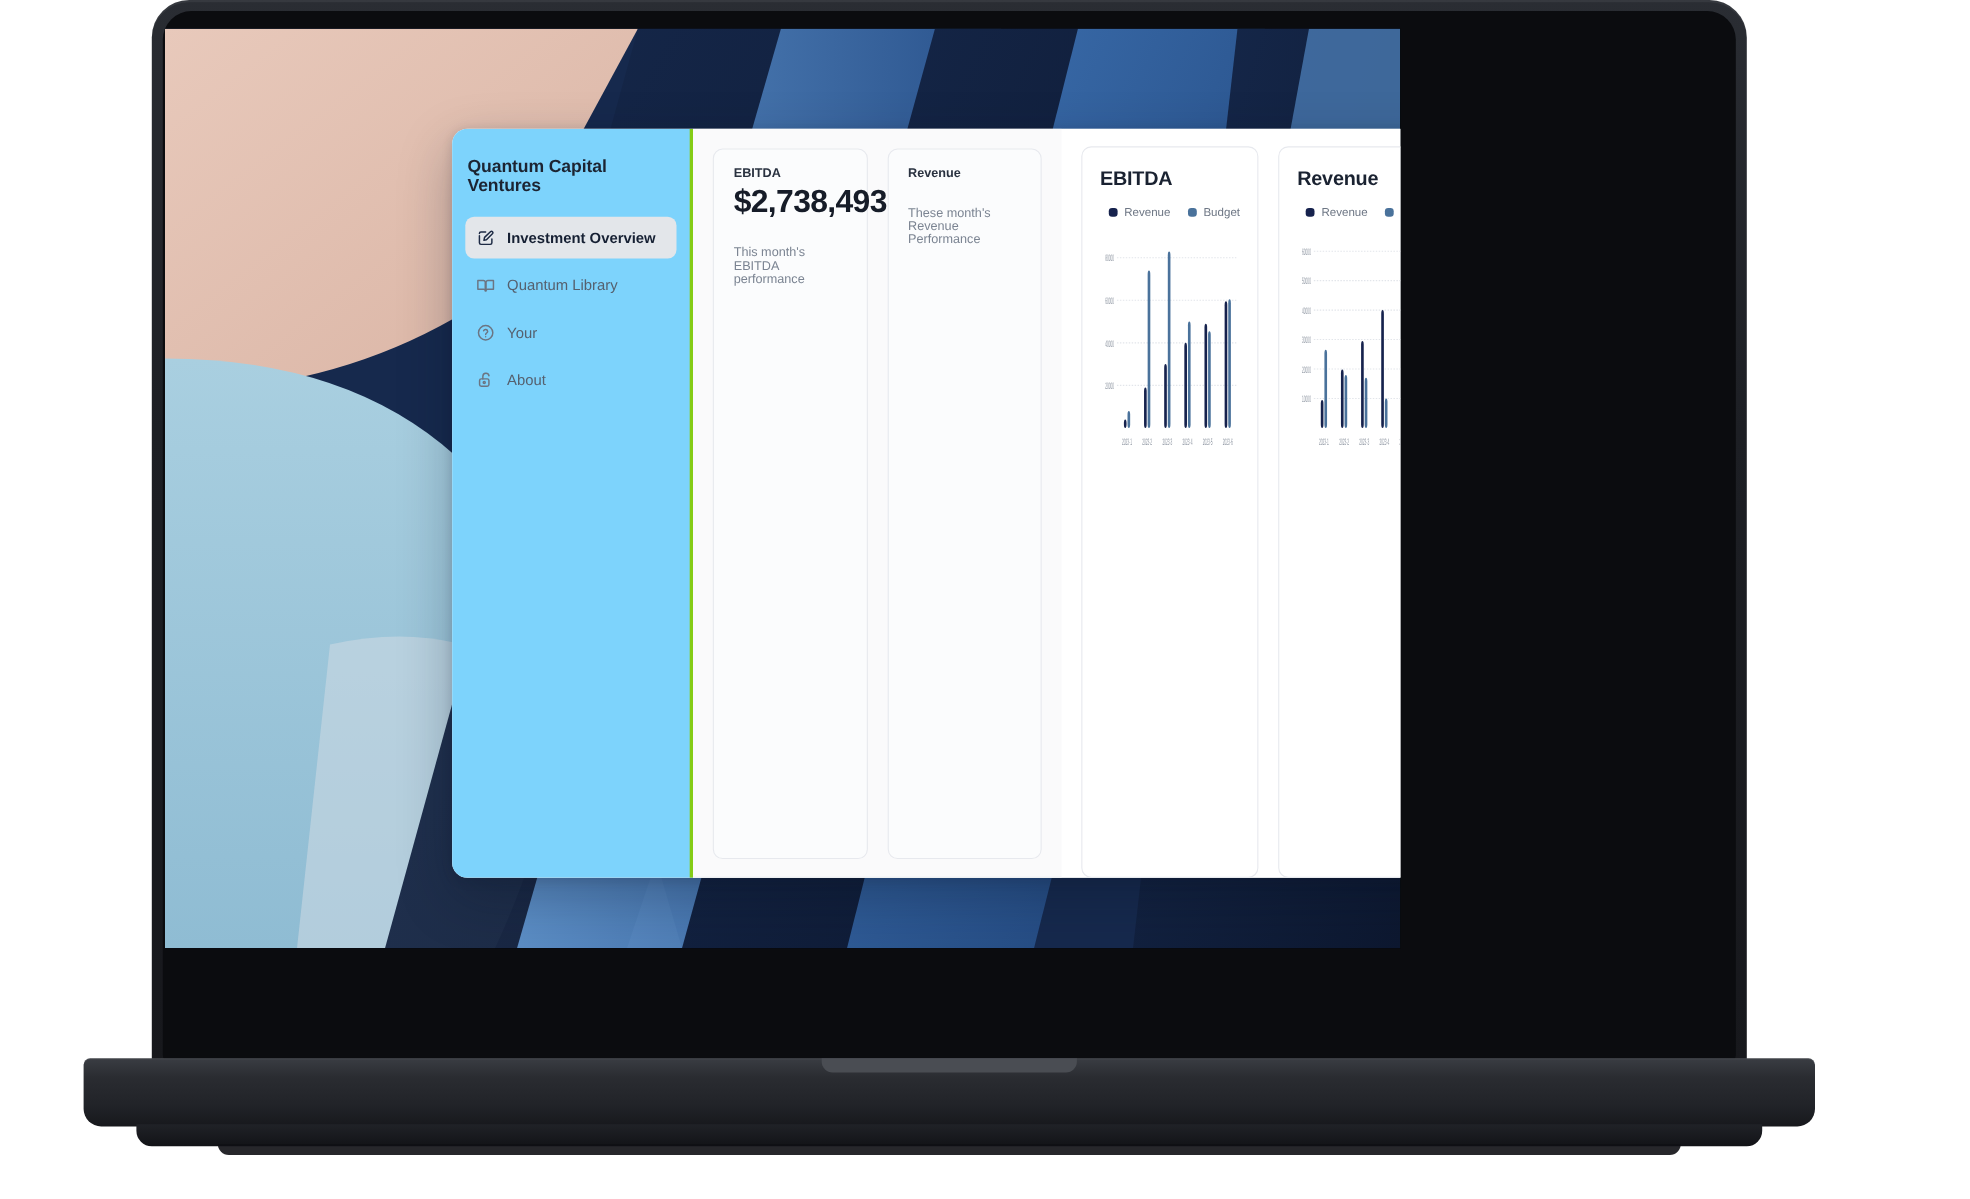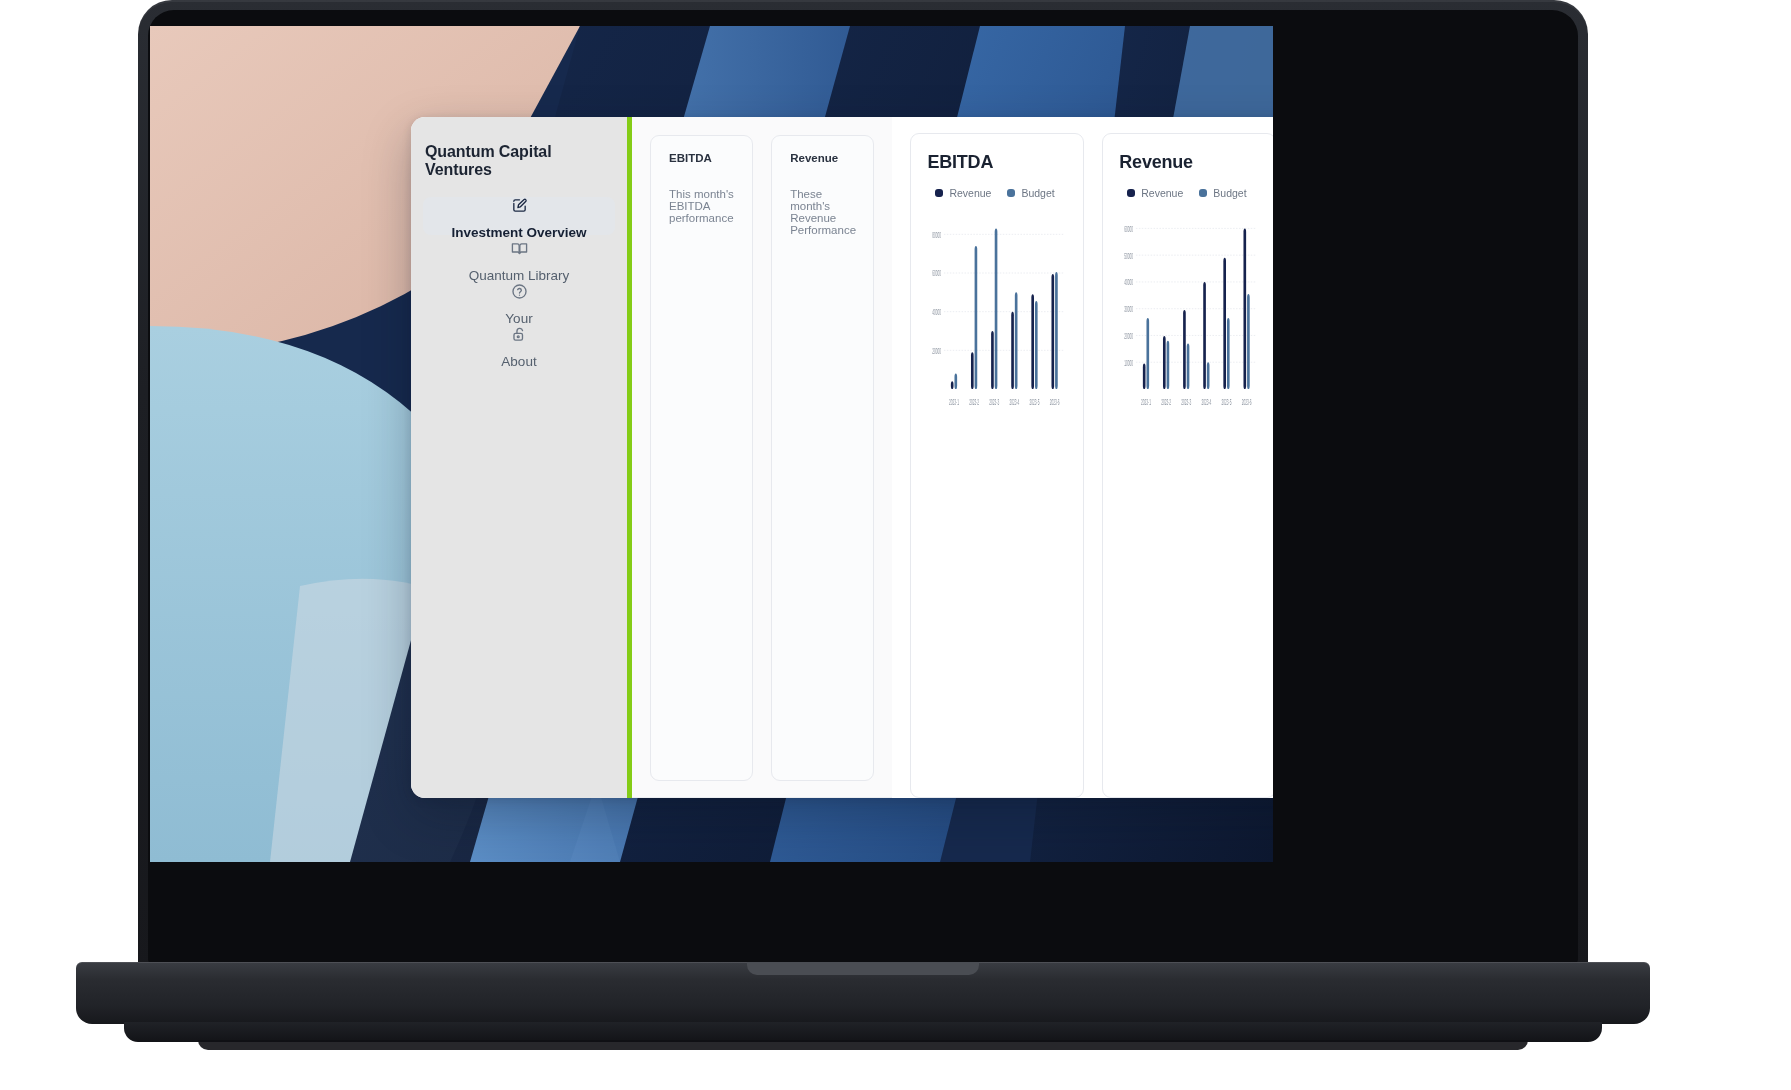--- a/index.html
+++ b/index.html
@@ -61,32 +61,32 @@
 
   
   .app{
     position:absolute;left:261px;top:91px;width:1058px;height:681px;
     background:#ffffff;border-radius:14px;
     box-shadow:0 18px 48px rgba(12,20,40,.28), 0 2px 10px rgba(12,20,40,.14);
     display:flex;overflow:hidden;
   }
   
   .sidebar{
-    width:216px;flex:0 0 216px;background:#e5e5e5;
-    border-right:5px solid #84cc16;padding:0;
+    width:216px;flex:0 0 216px;background:#7dd3fc;
+    border-right:3px solid #84cc16;padding:0;
   }
   .brand{
     font-size:16px;font-weight:700;color:#1c2432;letter-spacing:-0.1px;
     padding:26px 18px 18px 14px;
   }
   .nav{padding:0 12px;}
   .nav-item{
     display:flex;align-items:center;gap:11px;
     height:38px;padding:0 10px;border-radius:8px;margin-bottom:5px;
-    color:#55606e;font-size:13.5px;cursor:pointer;flex-direction:column;
+    color:#55606e;font-size:13.5px;cursor:pointer;
   }
   .nav-item.active{background:#e3e6ea;color:#162033;font-weight:600;}
   .nav-ico{width:17px;height:17px;flex:0 0 17px;display:block;}
   .nav-ico svg{display:block;width:17px;height:17px;}
 
   
   .main{flex:1;display:flex;flex-direction:row;background:#ffffff;min-width:0;}
   .kpis{
     display:flex;gap:18px;padding:18px 18px 16px 18px;
     background:#fafafb;border-bottom:1px solid #eceef1;
@@ -232,20 +232,21 @@
                 </div>
 
               </div>
             </div>
 
             <div class="main">
 
               <div class="kpis">
                 <div class="kpi">
                   <div class="kpi-label">EBITDA</div>
+                  <div class="kpi-value">$2,738,493</div>
                   <div class="kpi-sub">This month's EBITDA performance</div>
                 </div>
                 <div class="kpi">
                   <div class="kpi-label">Revenue</div>
                   <div class="kpi-sub">These month's Revenue Performance</div>
                 </div>
               </div>
 
               <div class="charts">
 

